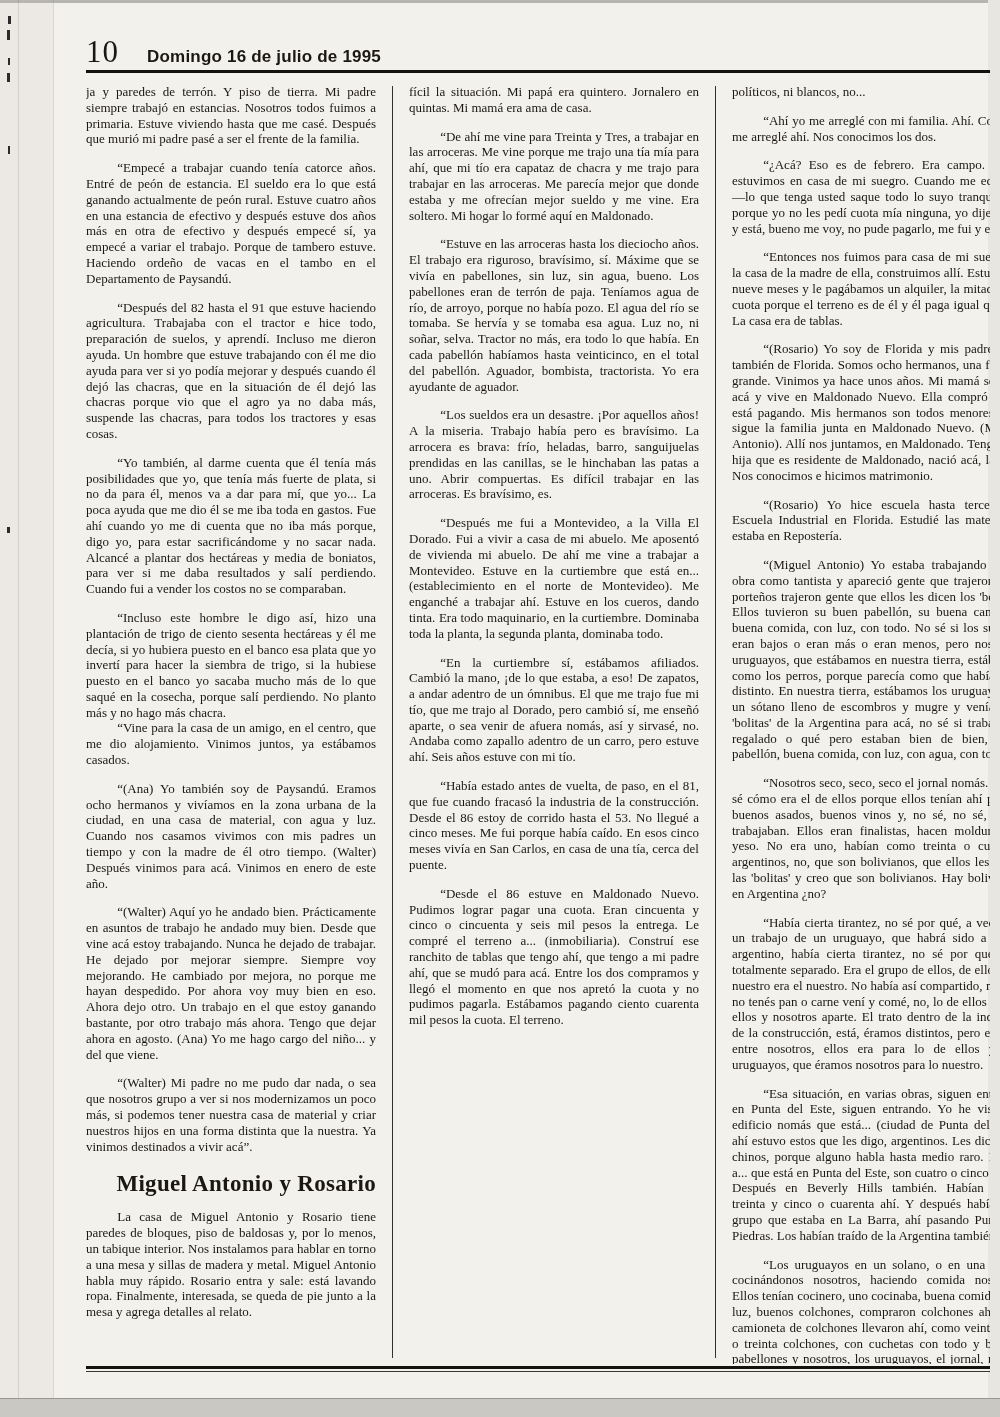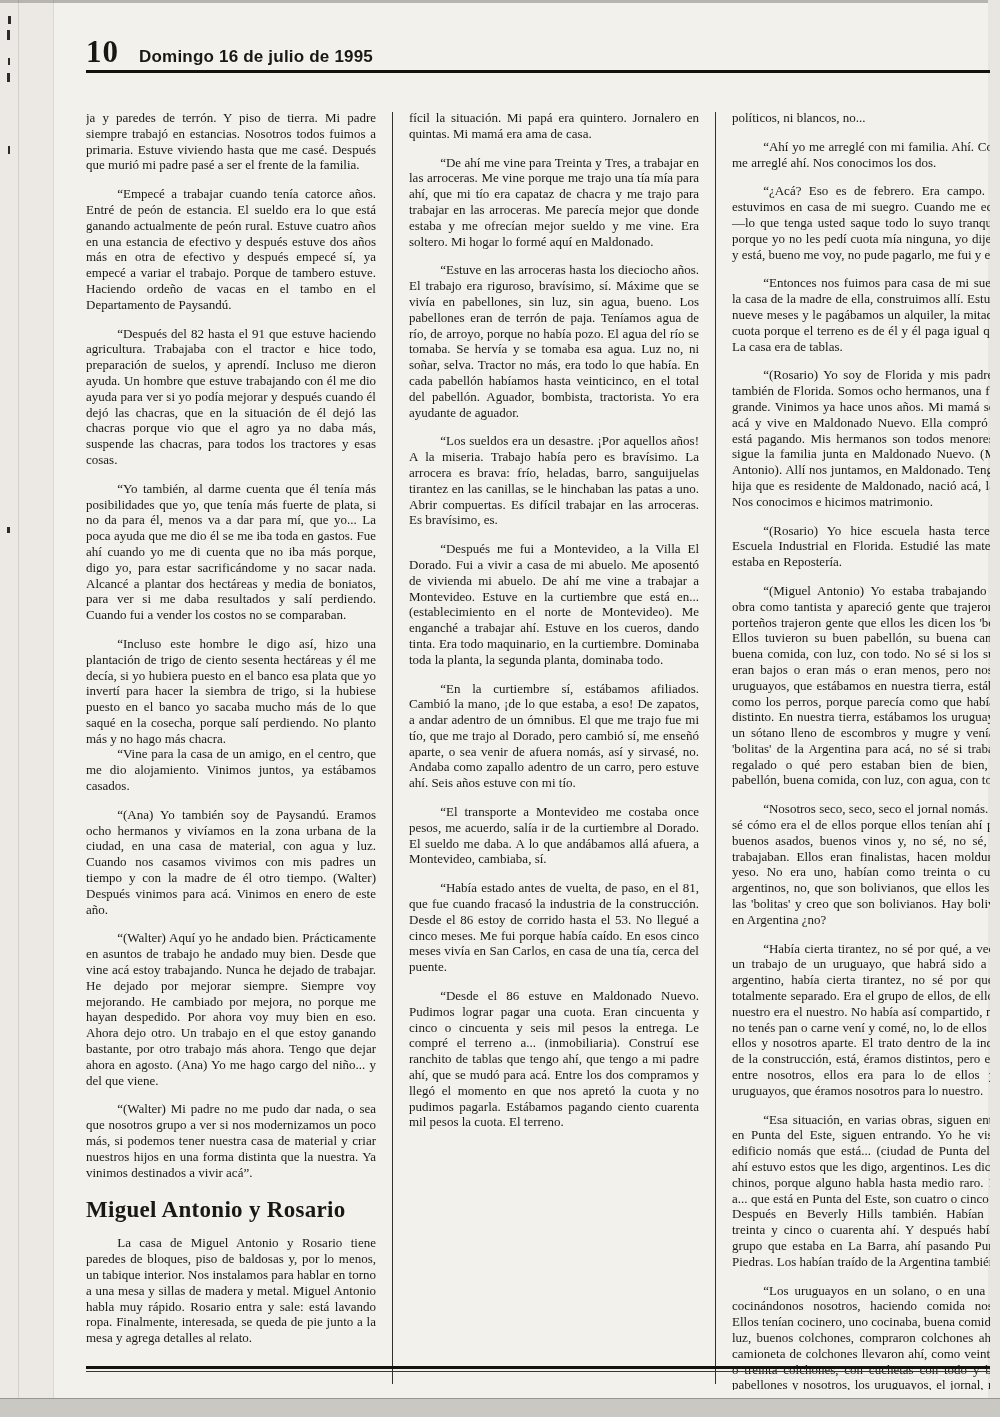--- a/index.html
+++ b/index.html
@@ -15,42 +15,42 @@
   .edge-top    { position:absolute; left:0; top:0; width:1000px; height:3px; background:#b7b5b1; }
   .edge-right  { position:absolute; right:0; top:0; width:12px; height:1417px; background:#e8e6e1; }
   .edge-left   { position:absolute; left:0; top:0; width:54px; height:1417px; background:#ece9e4; }
   .fold-line-1 { position:absolute; left:18px; top:0; width:1px; height:1417px; background:rgba(60,55,50,.14); }
   .fold-line-2 { position:absolute; left:53px; top:0; width:1px; height:1417px; background:rgba(60,55,50,.10); }
   .edge-bottom { position:absolute; left:0; top:1398px; width:1000px; height:19px; background:#cac8c3; border-top:1px solid #98968f; }
   .speck { position:absolute; background:#2b2b2b; }
 
   
   .masthead { position:absolute; left:86px; top:34px; width:904px; display:flex; align-items:baseline; }
-  .page-number { font-size:31px; font-weight:bold; letter-spacing:1px; }
-  .page-date { font-family:"Liberation Sans", sans-serif; font-weight:bold; font-size:17px; margin-left:20px; letter-spacing:.2px; }
+  .page-number { font-size:31px; font-weight:normal; letter-spacing:1px; }
+  .page-date { font-family:"Liberation Sans", sans-serif; font-weight:bold; font-size:17px; margin-left:28px; letter-spacing:.2px; }
   .header-rule { position:absolute; left:86px; top:70px; width:904px; height:3px; background:#14120f; }
 
   
   .columns {
     position:absolute; left:86px; top:84px; width:904px; height:1280px;
-    display:flex; overflow:hidden;margin-top:26px;
+    display:flex; overflow:hidden;
   }
   .col { width:290px; flex:0 0 290px; }
   .col-divider { flex:0 0 1px; width:1px; background:#33302b; margin:2px 16px 6px 16px; }
 
   .col p.p {
     margin:0; font-size:13px; line-height:15.8px;
     text-align:justify; text-justify:inter-word;
     text-indent:2.4em;
   }
   .col p.p.noindent { text-indent:0; }
   .col p.p + p.p { margin-top:13px; }
   .col p.p.tight { margin-top:0 !important; }
   .col h2.heading {
-    margin:17px 0 12px 0; text-align:left;
+    margin:17px 0 12px 0; text-align:right;
     font-size:23px; font-weight:bold; letter-spacing:.3px;
     text-indent:0;
   }
   .col h2.heading + p.p { margin-top:0; }
 
   
   .footer-rule {
     position:absolute; left:86px; top:1366px; width:904px; height:2px;
     border-top:3px solid #14120f; border-bottom:1px solid #3a3731;
     background:transparent;
@@ -90,24 +90,23 @@
       <p class="p">“(Walter) Aquí yo he andado bien. Prácticamente en asuntos de trabajo he andado muy bien. Desde que vine acá estoy trabajando. Nunca he dejado de trabajar. He dejado por mejorar siempre. Siempre voy mejorando. He cambiado por mejora, no porque me hayan despedido. Por ahora voy muy bien en eso. Ahora dejo otro. Un trabajo en el que estoy ganando bastante, por otro trabajo más ahora. Tengo que dejar ahora en agosto. (Ana) Yo me hago cargo del niño... y del que viene.</p>
       <p class="p">“(Walter) Mi padre no me pudo dar nada, o sea que nosotros grupo a ver si nos modernizamos un poco más, si podemos tener nuestra casa de material y criar nuestros hijos en una forma distinta que la nuestra. Ya vinimos destinados a vivir acá”.</p>
       <h2 class="heading">Miguel Antonio y Rosario</h2>
       <p class="p">La casa de Miguel Antonio y Rosario tiene paredes de bloques, piso de baldosas y, por lo menos, un tabique interior. Nos instalamos para hablar en torno a una mesa y sillas de madera y metal. Miguel Antonio habla muy rápido. Rosario entra y sale: está lavando ropa. Finalmente, interesada, se queda de pie junto a la mesa y agrega detalles al relato.</p>
     </div>
   <div class="col-divider"></div>
   <div class="col">
       <p class="p noindent">fícil la situación. Mi papá era quintero. Jornalero en quintas. Mi mamá era ama de casa.</p>
       <p class="p">“De ahí me vine para Treinta y Tres, a trabajar en las arroceras. Me vine porque me trajo una tía mía para ahí, que mi tío era capataz de chacra y me trajo para trabajar en las arroceras. Me parecía mejor que donde estaba y me ofrecían mejor sueldo y me vine. Era soltero. Mi hogar lo formé aquí en Maldonado.</p>
       <p class="p">“Estuve en las arroceras hasta los dieciocho años. El trabajo era riguroso, bravísimo, sí. Máxime que se vivía en pabellones, sin luz, sin agua, bueno. Los pabellones eran de terrón de paja. Teníamos agua de río, de arroyo, porque no había pozo. El agua del río se tomaba. Se hervía y se tomaba esa agua. Luz no, ni soñar, selva. Tractor no más, era todo lo que había. En cada pabellón habíamos hasta veinticinco, en el total del pabellón. Aguador, bombista, tractorista. Yo era ayudante de aguador.</p>
-      <p class="p">“Los sueldos era un desastre. ¡Por aquellos años! A la miseria. Trabajo había pero es bravísimo. La arrocera es brava: frío, heladas, barro, sanguijuelas tirantez en las canillas, se le hinchaban las patas a uno. Abrir compuertas. Es difícil trabajar en las arroceras. Es bravísimo, es.</p>
+      <p class="p">“Los sueldos era un desastre. ¡Por aquellos años! A la miseria. Trabajo había pero es bravísimo. La arrocera es brava: frío, heladas, barro, sanguijuelas prendidas en las canillas, se le hinchaban las patas a uno. Abrir compuertas. Es difícil trabajar en las arroceras. Es bravísimo, es.</p>
       <p class="p">“Después me fui a Montevideo, a la Villa El Dorado. Fui a vivir a casa de mi abuelo. Me aposentó de vivienda mi abuelo. De ahí me vine a trabajar a Montevideo. Estuve en la  curtiembre que está en... (establecimiento en el norte de Montevideo). Me enganché a trabajar ahí. Estuve en los cueros, dando tinta. Era todo maquinario, en la curtiembre. Dominaba toda la planta, la segunda planta, dominaba todo.</p>
       <p class="p">“En la curtiembre sí, estábamos afiliados. Cambió la mano, ¡de lo que estaba, a eso! De zapatos, a andar adentro de un ómnibus. El que me trajo fue mi tío, que me trajo al Dorado, pero cambió sí, me enseñó aparte, o sea venir de afuera nomás, así y sirvasé, no. Andaba como zapallo adentro de un carro, pero estuve ahí. Seis años estuve con mi tío.</p>
-      <p class="p">“El transporte a Montevideo me costaba once pesos, me acuerdo, salía ir de la curtiembre al Dorado. El sueldo me daba. A lo que andábamos allá afuera, a Montevideo, cambiaba, sí.</p>
       <p class="p">“Había estado antes de vuelta, de paso, en el 81, que fue cuando fracasó la industria de la construcción. Desde el 86 estoy de corrido hasta el 53. No llegué a cinco meses. Me fui porque había caído. En esos cinco meses vivía en San Carlos, en casa de una tía, cerca del puente.</p>
       <p class="p">“Desde el 86 estuve en Maldonado Nuevo. Pudimos lograr pagar una cuota. Eran cincuenta y cinco  o cincuenta y seis mil pesos la entrega. Le compré el terreno a... (inmobiliaria). Construí ese ranchito de tablas que tengo ahí, que tengo a mi padre ahí, que se mudó para acá. Entre los dos compramos y llegó el momento en que nos apretó la cuota y no pudimos pagarla. Estábamos pagando ciento cuarenta mil pesos la cuota. El terreno.</p>
     </div>
   <div class="col-divider"></div>
   <div class="col">
       <p class="p noindent">políticos, ni blancos, no...</p>
       <p class="p">“Ahí yo me arreglé con mi familia. Ahí. Con ella me arreglé ahí. Nos conocimos los dos.</p>
       <p class="p">“¿Acá? Eso es de febrero. Era campo. Antes estuvimos en casa de mi suegro. Cuando me echaron —lo que tenga usted saque todo lo suyo tranquilo—, porque yo no les pedí cuota mía ninguna, yo dije perdí y está, bueno me voy, no pude pagarlo, me fui y está.</p>
       <p class="p">“Entonces nos fuimos para casa de mi suegro, a la casa de la madre de ella, construimos allí. Estuvimos nueve meses y le pagábamos un alquiler, la mitad de la cuota porque el terreno es de él y él paga igual que yo. La casa era de tablas.</p>
       <p class="p">“(Rosario) Yo soy de Florida y mis padres son también de Florida. Somos ocho hermanos, una familia grande. Vinimos ya hace unos años. Mi mamá se casó acá y vive en Maldonado Nuevo. Ella compró allí y está pagando. Mis hermanos son todos menores. Allí sigue la familia junta en Maldonado Nuevo. (Miguel Antonio). Allí nos juntamos, en Maldonado. Tengo una hija que es residente de Maldonado, nació acá, la hija. Nos conocimos e hicimos matrimonio.</p>

